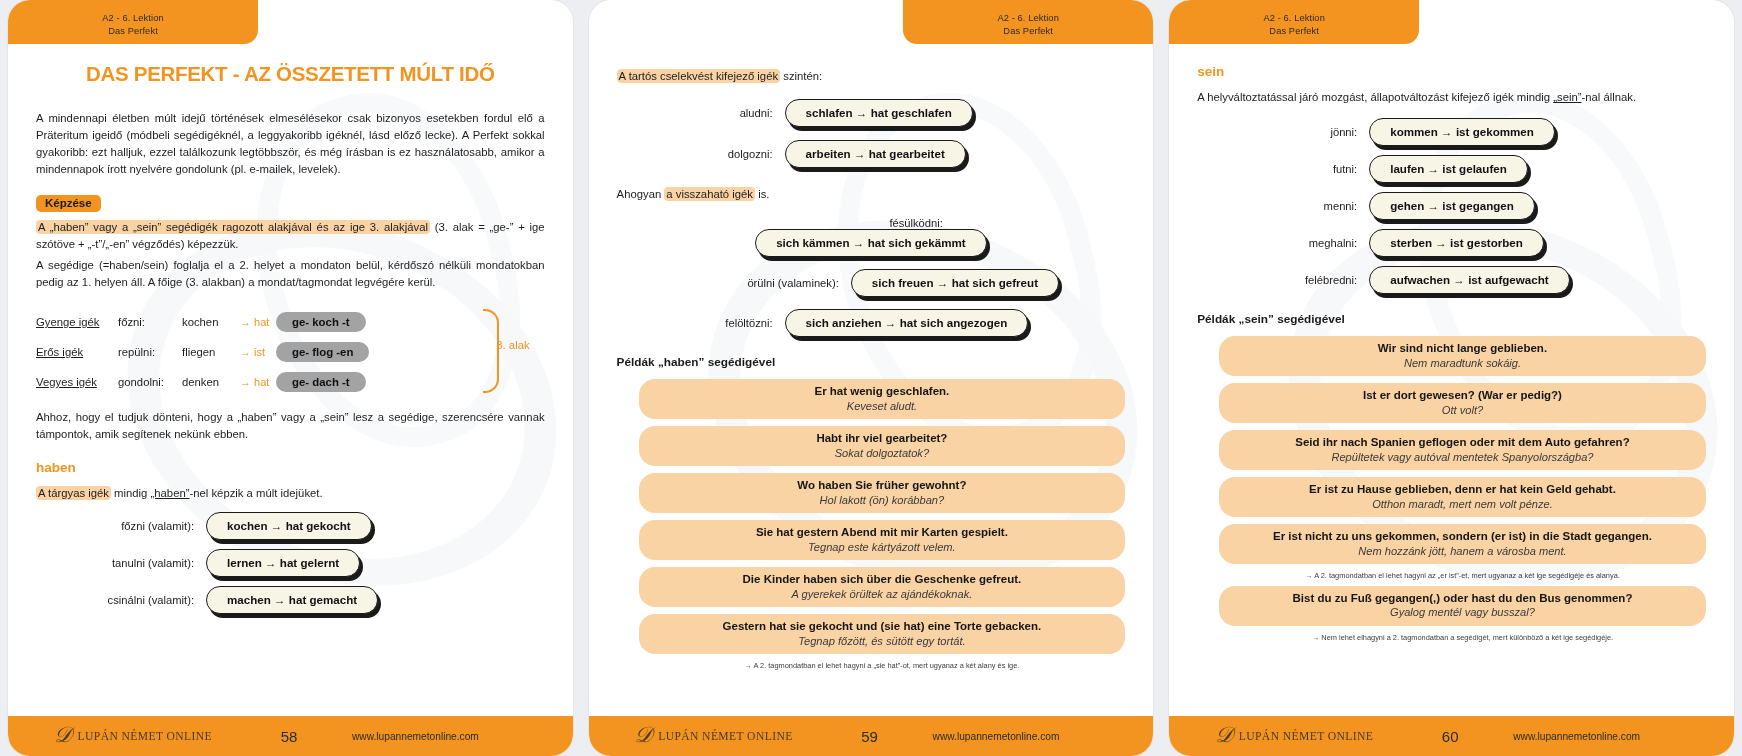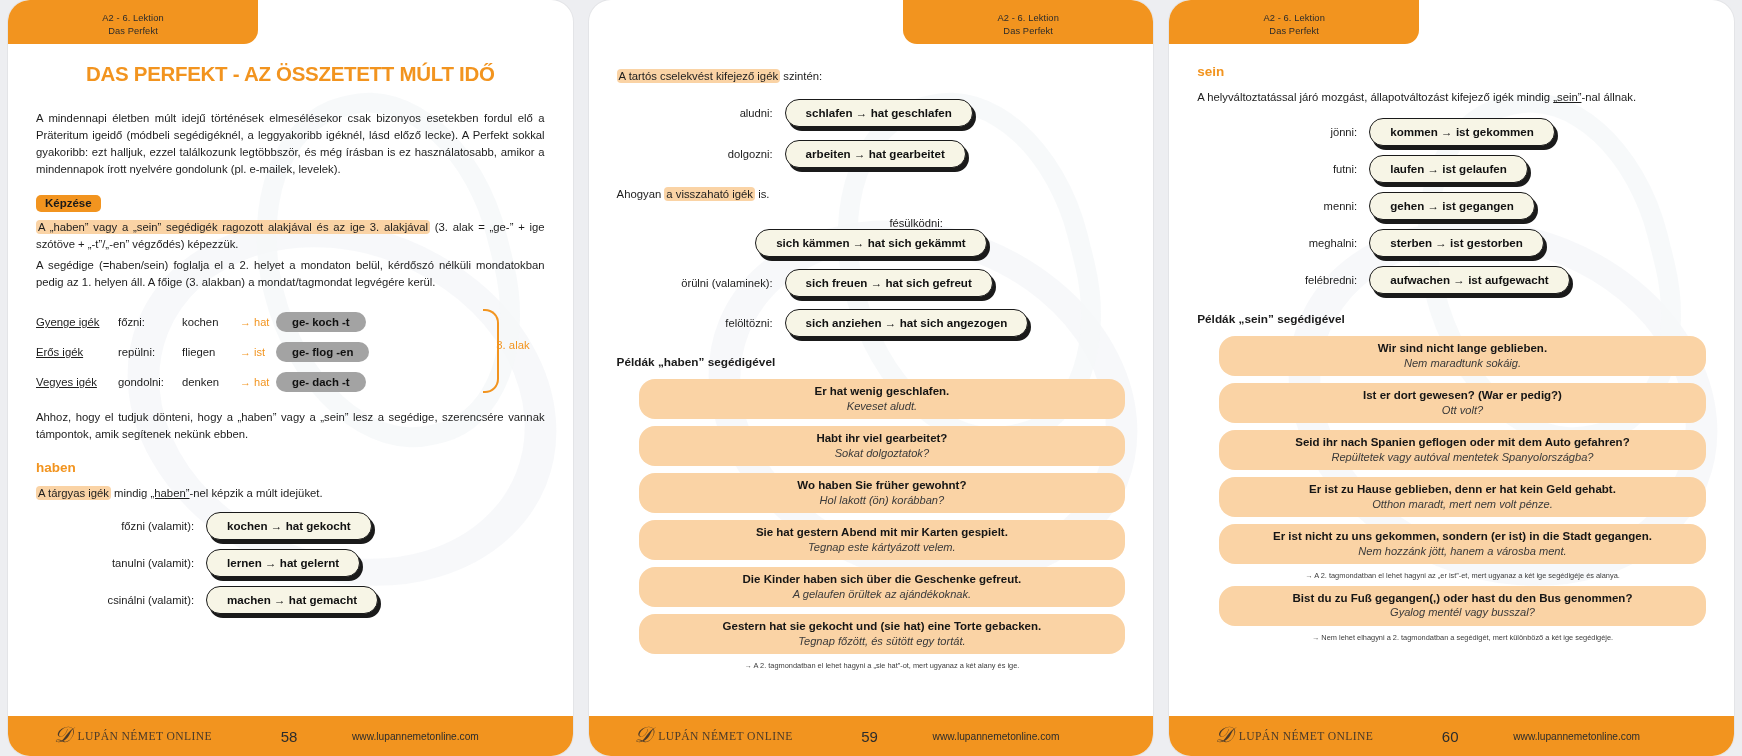--- a/index.html
+++ b/index.html
@@ -389,21 +389,21 @@
         </div>
 
         <p class="para" style="text-align:left;margin-top:18px;">
           <span>Ahogyan </span><span class="hl">a visszaható igék</span><span> is.</span>
         </p>
 
         <div class="pillrow" style="margin:12px 0;flex-direction:column;">
           <span class="lbl">fésülködni:</span>
           <span class="pill3d">sich kämmen → hat sich gekämmt</span>
         </div>
-        <div class="pillrow" style="margin:12px 0;">
+        <div class="pillrow" style="margin:12px 0;justify-content:center;">
           <span class="lbl">örülni (valaminek):</span>
           <span class="pill3d">sich freuen → hat sich gefreut</span>
         </div>
         <div class="pillrow" style="margin:12px 0;">
           <span class="lbl">felöltözni:</span>
           <span class="pill3d">sich anziehen → hat sich angezogen</span>
         </div>
 
         <div class="ex-head">Példák „haben” segédigével</div>
 
@@ -418,21 +418,21 @@
         <div class="excard">
           <div class="de">Wo haben Sie früher gewohnt?</div>
           <div class="hu">Hol lakott (ön) korábban?</div>
         </div>
         <div class="excard">
           <div class="de">Sie hat gestern Abend mit mir Karten gespielt.</div>
           <div class="hu">Tegnap este kártyázott velem.</div>
         </div>
         <div class="excard">
           <div class="de">Die Kinder haben sich über die Geschenke gefreut.</div>
-          <div class="hu">A gelaufen örültek az ajándékoknak.</div>
+          <div class="hu">A gyerekek örültek az ajándékoknak.</div>
         </div>
         <div class="excard">
           <div class="de">Gestern hat sie gekocht und (sie hat) eine Torte gebacken.</div>
           <div class="hu">Tegnap főzött, és sütött egy tortát.</div>
         </div>
 
         <div class="footnote">→ A 2. tagmondatban el lehet hagyni a „sie hat”-ot, mert ugyanaz a két alany és ige.</div>
       </div>
 
       <div class="footer">

